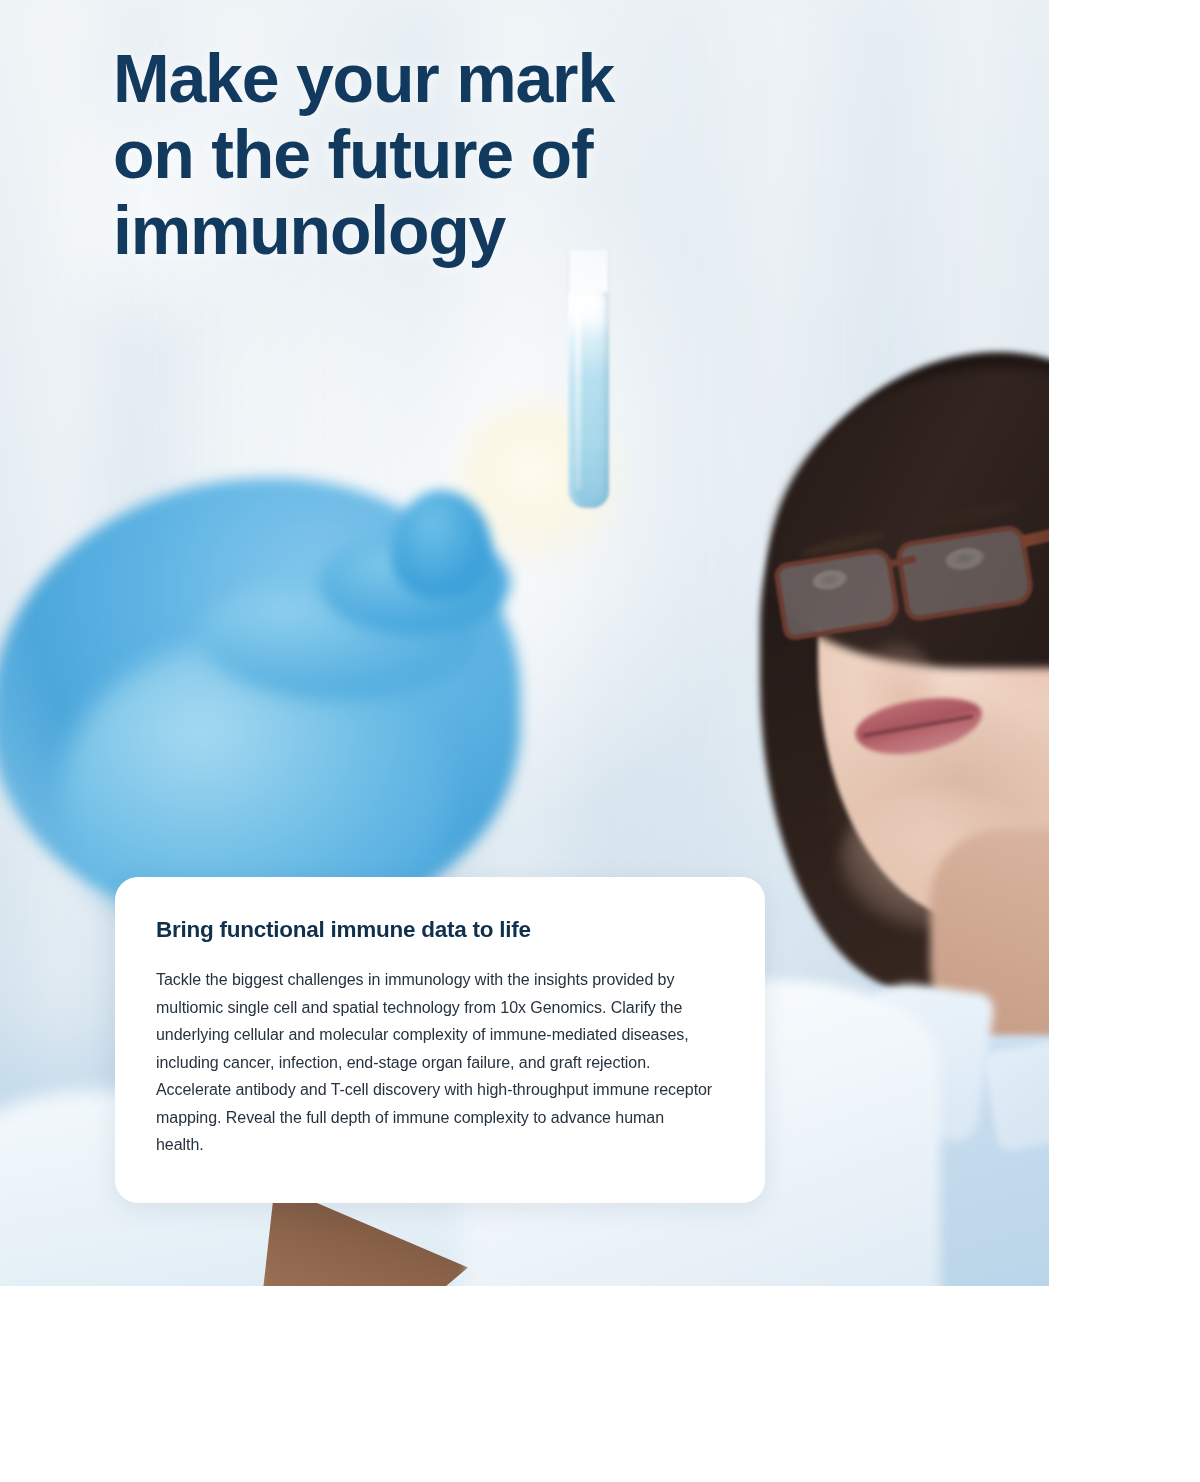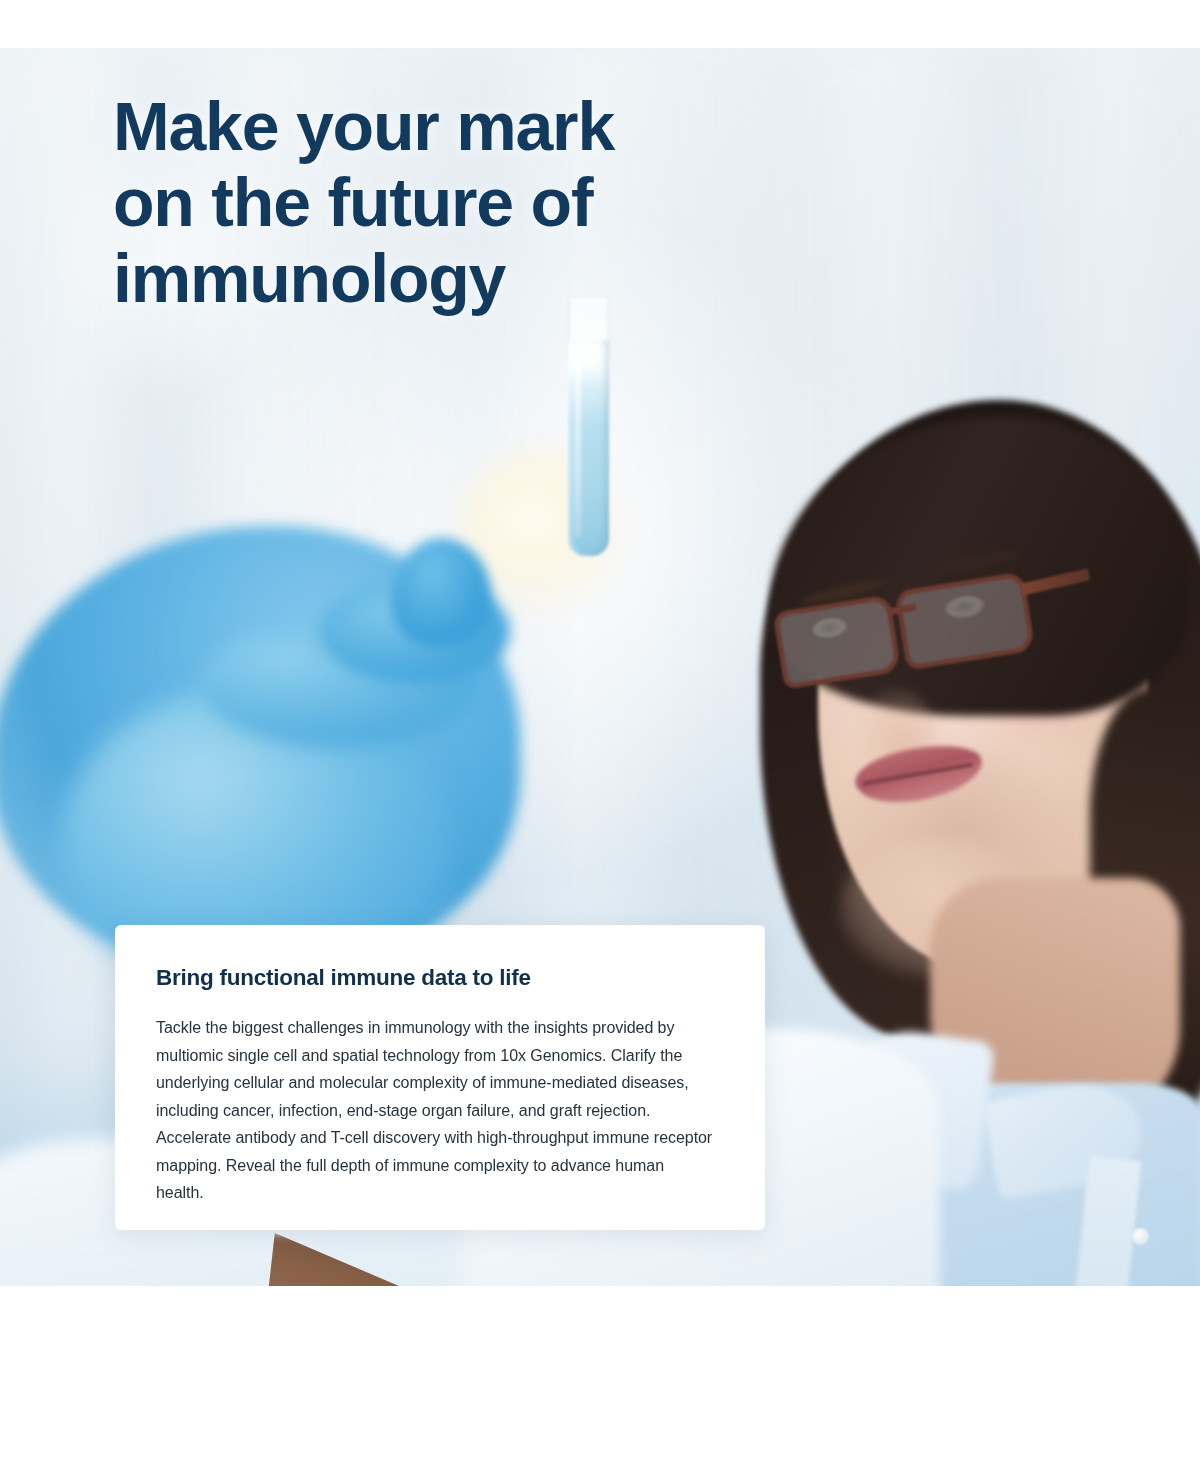--- a/index.html
+++ b/index.html
@@ -14,24 +14,23 @@
     position:relative;
     width:1200px; height:1482px;
     background:#ffffff;
     overflow:hidden;
   }
 
   
   .hero {
     position:absolute;
     left:0; top:0;
-    width:1200px; height:1286px;
+    width:1049px; height:1286px;
     overflow:hidden;
     background:#14b8a6;
-    margin-top:48px;
   }
 
   
   .hero-bg {
     position:absolute; inset:0;
     background:
       radial-gradient(closest-side at 44% 38%, rgba(255,255,255,0.95) 0%, rgba(255,255,255,0.0) 70%),
       radial-gradient(closest-side at 14% 16%, rgba(255,255,255,0.85) 0%, rgba(255,255,255,0.0) 72%),
       linear-gradient(170deg, #eef3f6 0%, #e7eef3 26%, #dde8f0 55%, #cfe0ec 78%, #c6dced 100%);
   }
@@ -375,23 +374,23 @@
     letter-spacing:-1.2px;
     text-shadow:0 1px 14px rgba(255,255,255,0.75);
     white-space:pre-line;
   }
 
   
   .card {
     position:absolute;
     left:115px; top:877px;
     width:650px;
-    padding:40px 52px 23px 41px;
+    padding:40px 52px 44px 41px;
     background:#ffffff;
-    border-radius:6px;
+    border-radius:23px;
     box-shadow:0 6px 26px rgba(40,70,95,0.10);
   }
   .card-title {
     color:#10304E;
     font-size:22.5px;
     font-weight:700;
     letter-spacing:-0.25px;
     margin-bottom:23px;
   }
   .card-body {

